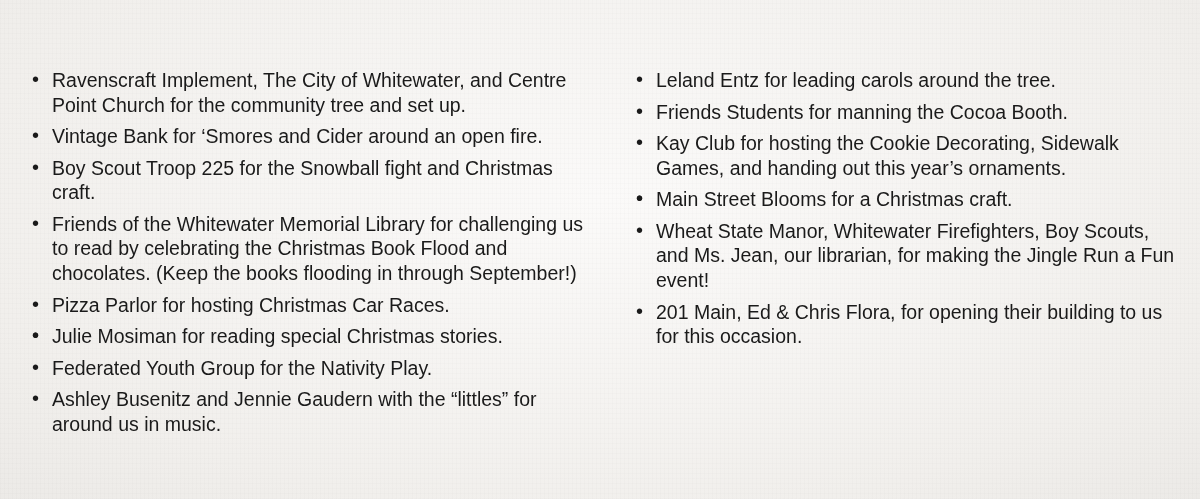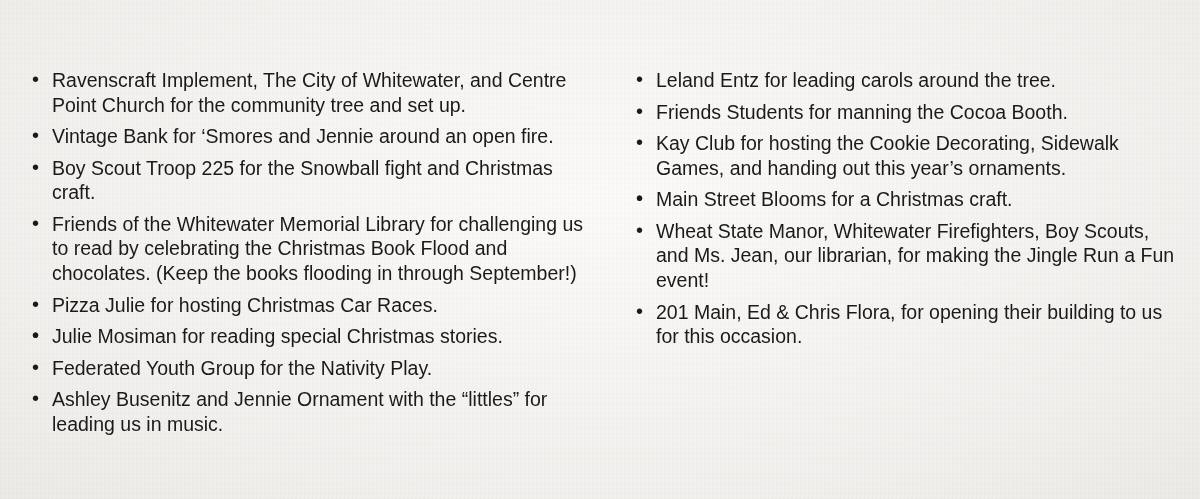--- a/index.html
+++ b/index.html
@@ -107,48 +107,48 @@
   <div class="columns">
 
     <div class="col col-left">
       <ul class="thanks-list">
         <li>
           <span class="bullet">•</span>
           <span>Ravenscraft Implement, The City of Whitewater, and Centre Point Church for the community tree and set up.</span>
         </li>
         <li>
           <span class="bullet">•</span>
-          <span>Vintage Bank for ‘Smores and Jennie around an open fire.</span>
+          <span>Vintage Bank for ‘Smores and Cider around an open fire.</span>
         </li>
         <li>
           <span class="bullet">•</span>
           <span>Boy Scout Troop 225 for the Snowball fight and Christmas craft.</span>
         </li>
         <li>
           <span class="bullet">•</span>
           <span>Friends of the Whitewater Memorial Library for challenging us to read by celebrating the Christmas Book Flood and chocolates. (Keep the books flooding in through September!)</span>
         </li>
         <li>
           <span class="bullet">•</span>
-          <span>Pizza Julie for hosting Christmas Car Races.</span>
+          <span>Pizza Parlor for hosting Christmas Car Races.</span>
         </li>
         <li>
           <span class="bullet">•</span>
         </li>
         <li>
           <span class="bullet">•</span>
           <span>Julie Mosiman for reading special Christmas stories.</span>
         </li>
         <li>
           <span class="bullet">•</span>
           <span>Federated Youth Group for the Nativity Play.</span>
         </li>
         <li>
           <span class="bullet">•</span>
-          <span>Ashley Busenitz and Jennie Ornament with the “littles” for leading us in music.</span>
+          <span>Ashley Busenitz and Jennie Gaudern with the “littles” for around us in music.</span>
         </li>
       </ul>
     </div>
 
     <div class="col col-right">
       <ul class="thanks-list">
         <li>
           <span class="bullet">•</span>
           <span>Leland Entz for leading carols around the tree.</span>
         </li>

